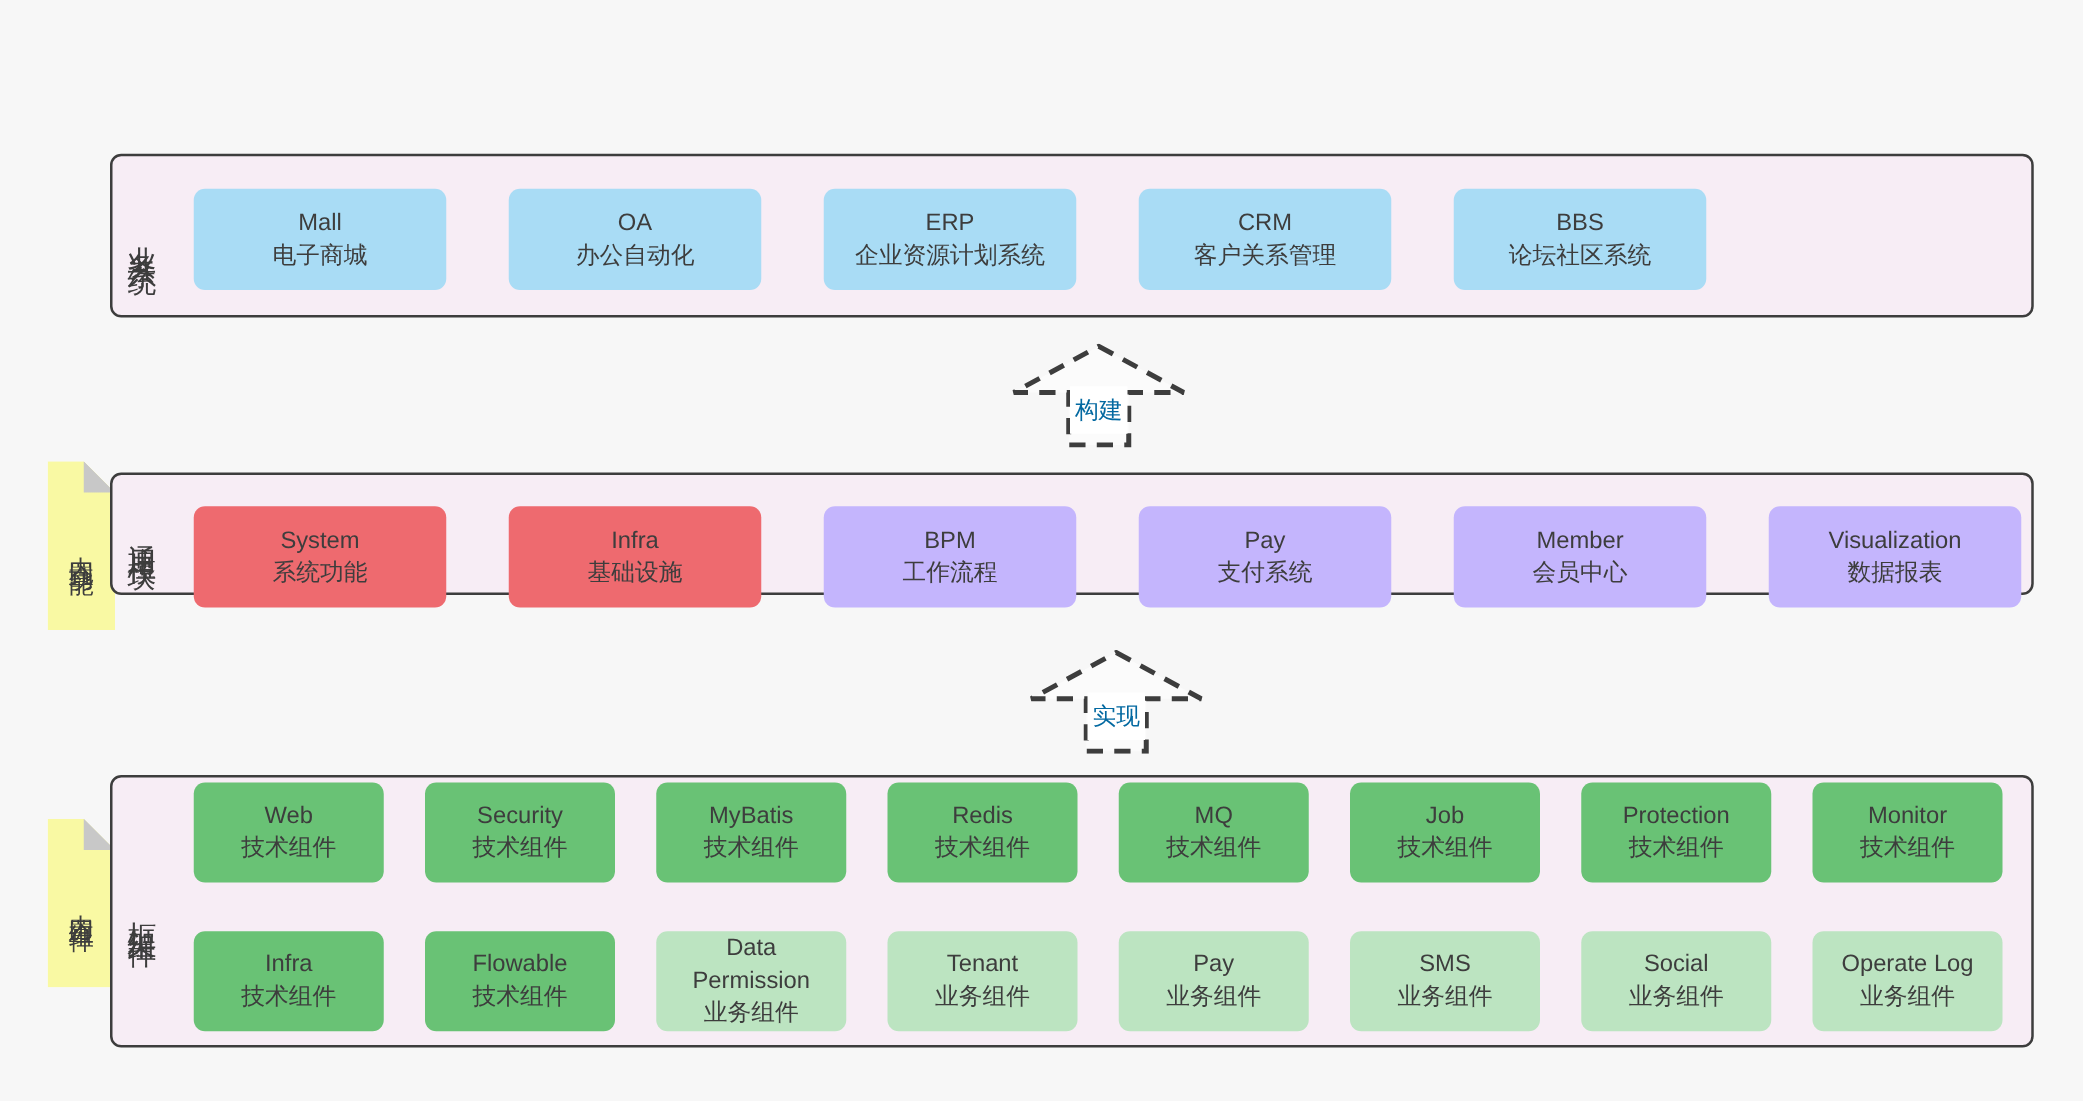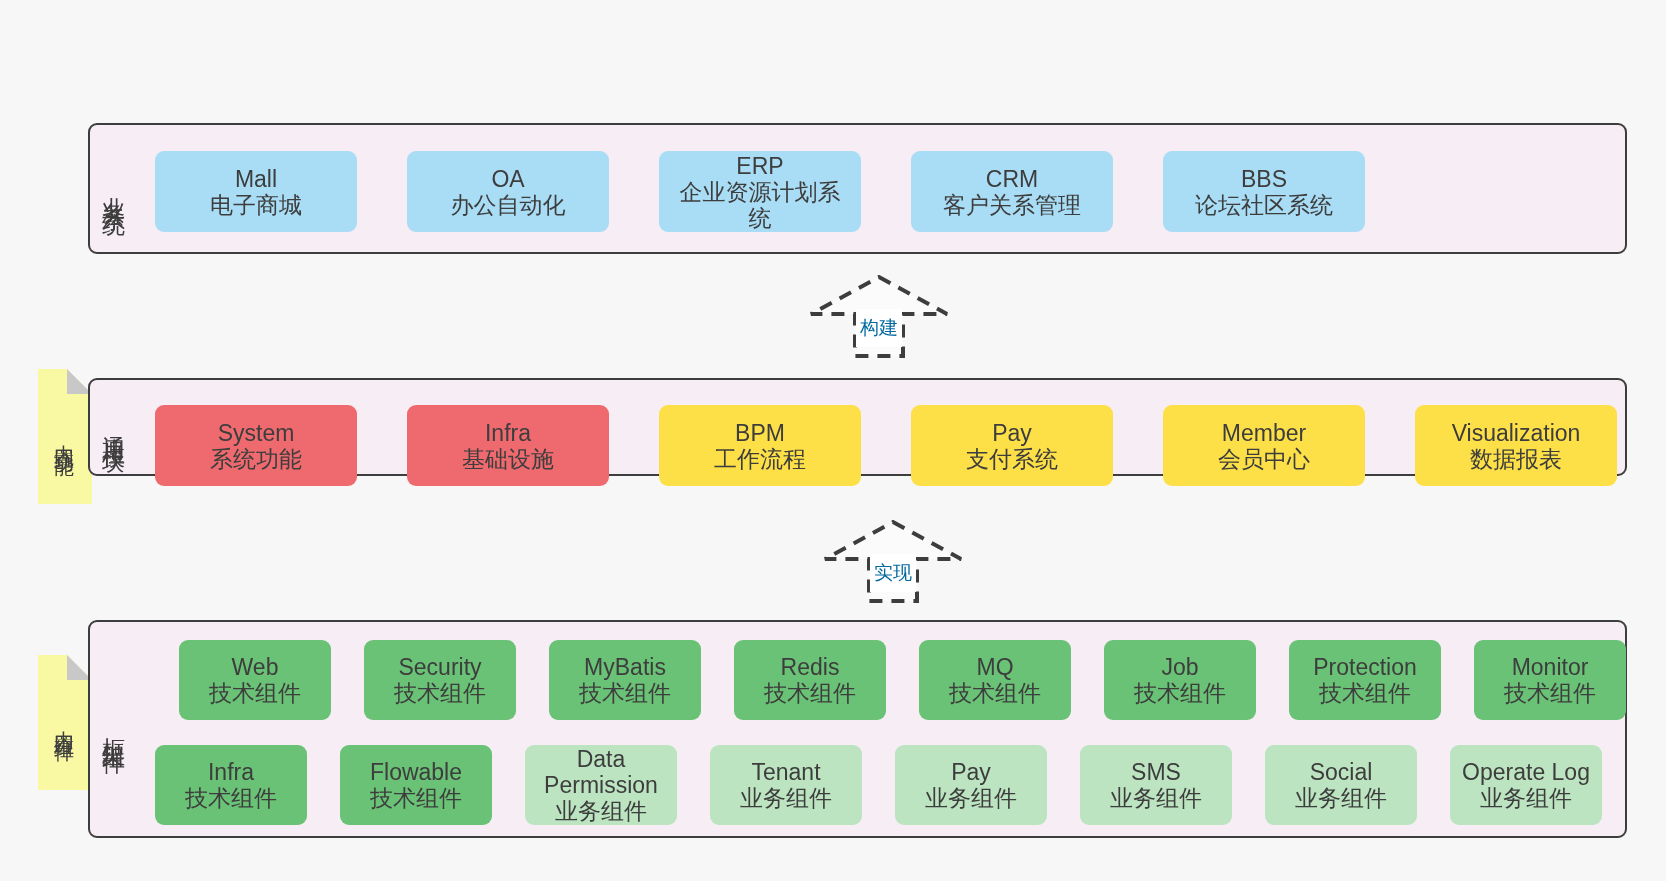--- a/index.html
+++ b/index.html
@@ -18,33 +18,33 @@
   .v-label{
     position:absolute;left:9px;top:50%;transform:translateY(-50%);
     writing-mode:vertical-rl;text-orientation:upright;
     font-size:23px;letter-spacing:5px;color:#3d3d3d;white-space:nowrap;
   }
 
   .row{position:absolute;left:65px;display:flex;gap:50px;}
   .row-8{gap:33px;}
   .r1{top:26px;}
   .r2{top:25px;}
-  .r3a{top:18px;margin-left:24px;}
+  .r3a{top:4px;}
   .r3b{top:123px;}
 
   .box{
     border-radius:9px;display:flex;flex-direction:column;
     align-items:center;justify-content:center;text-align:center;
-    font-size:23px;line-height:26px;box-sizing:border-box;padding:0 10px;
+    font-size:19px;line-height:26px;box-sizing:border-box;padding:0 10px;
   }
   .w6{width:202px;height:81px;}
   .w8{width:152px;height:80px;}
   .blue{background:#a9dcf5;}
   .red{background:#ee6a6f;}
-  .pink{background:#fde047;}
+  .pink{background:#c4b5fd;}
   .green{background:#69c275;}
   .lgreen{background:#bce4c1;}
 
   .note{
     position:absolute;left:38px;width:54px;height:135px;
     background:#f9f9a3;z-index:1;
     clip-path:polygon(0 0, calc(100% - 25px) 0, 100% 25px, 100% 100%, 0 100%);
   }
   .n2{top:369px;}
   .n3{top:655px;}

